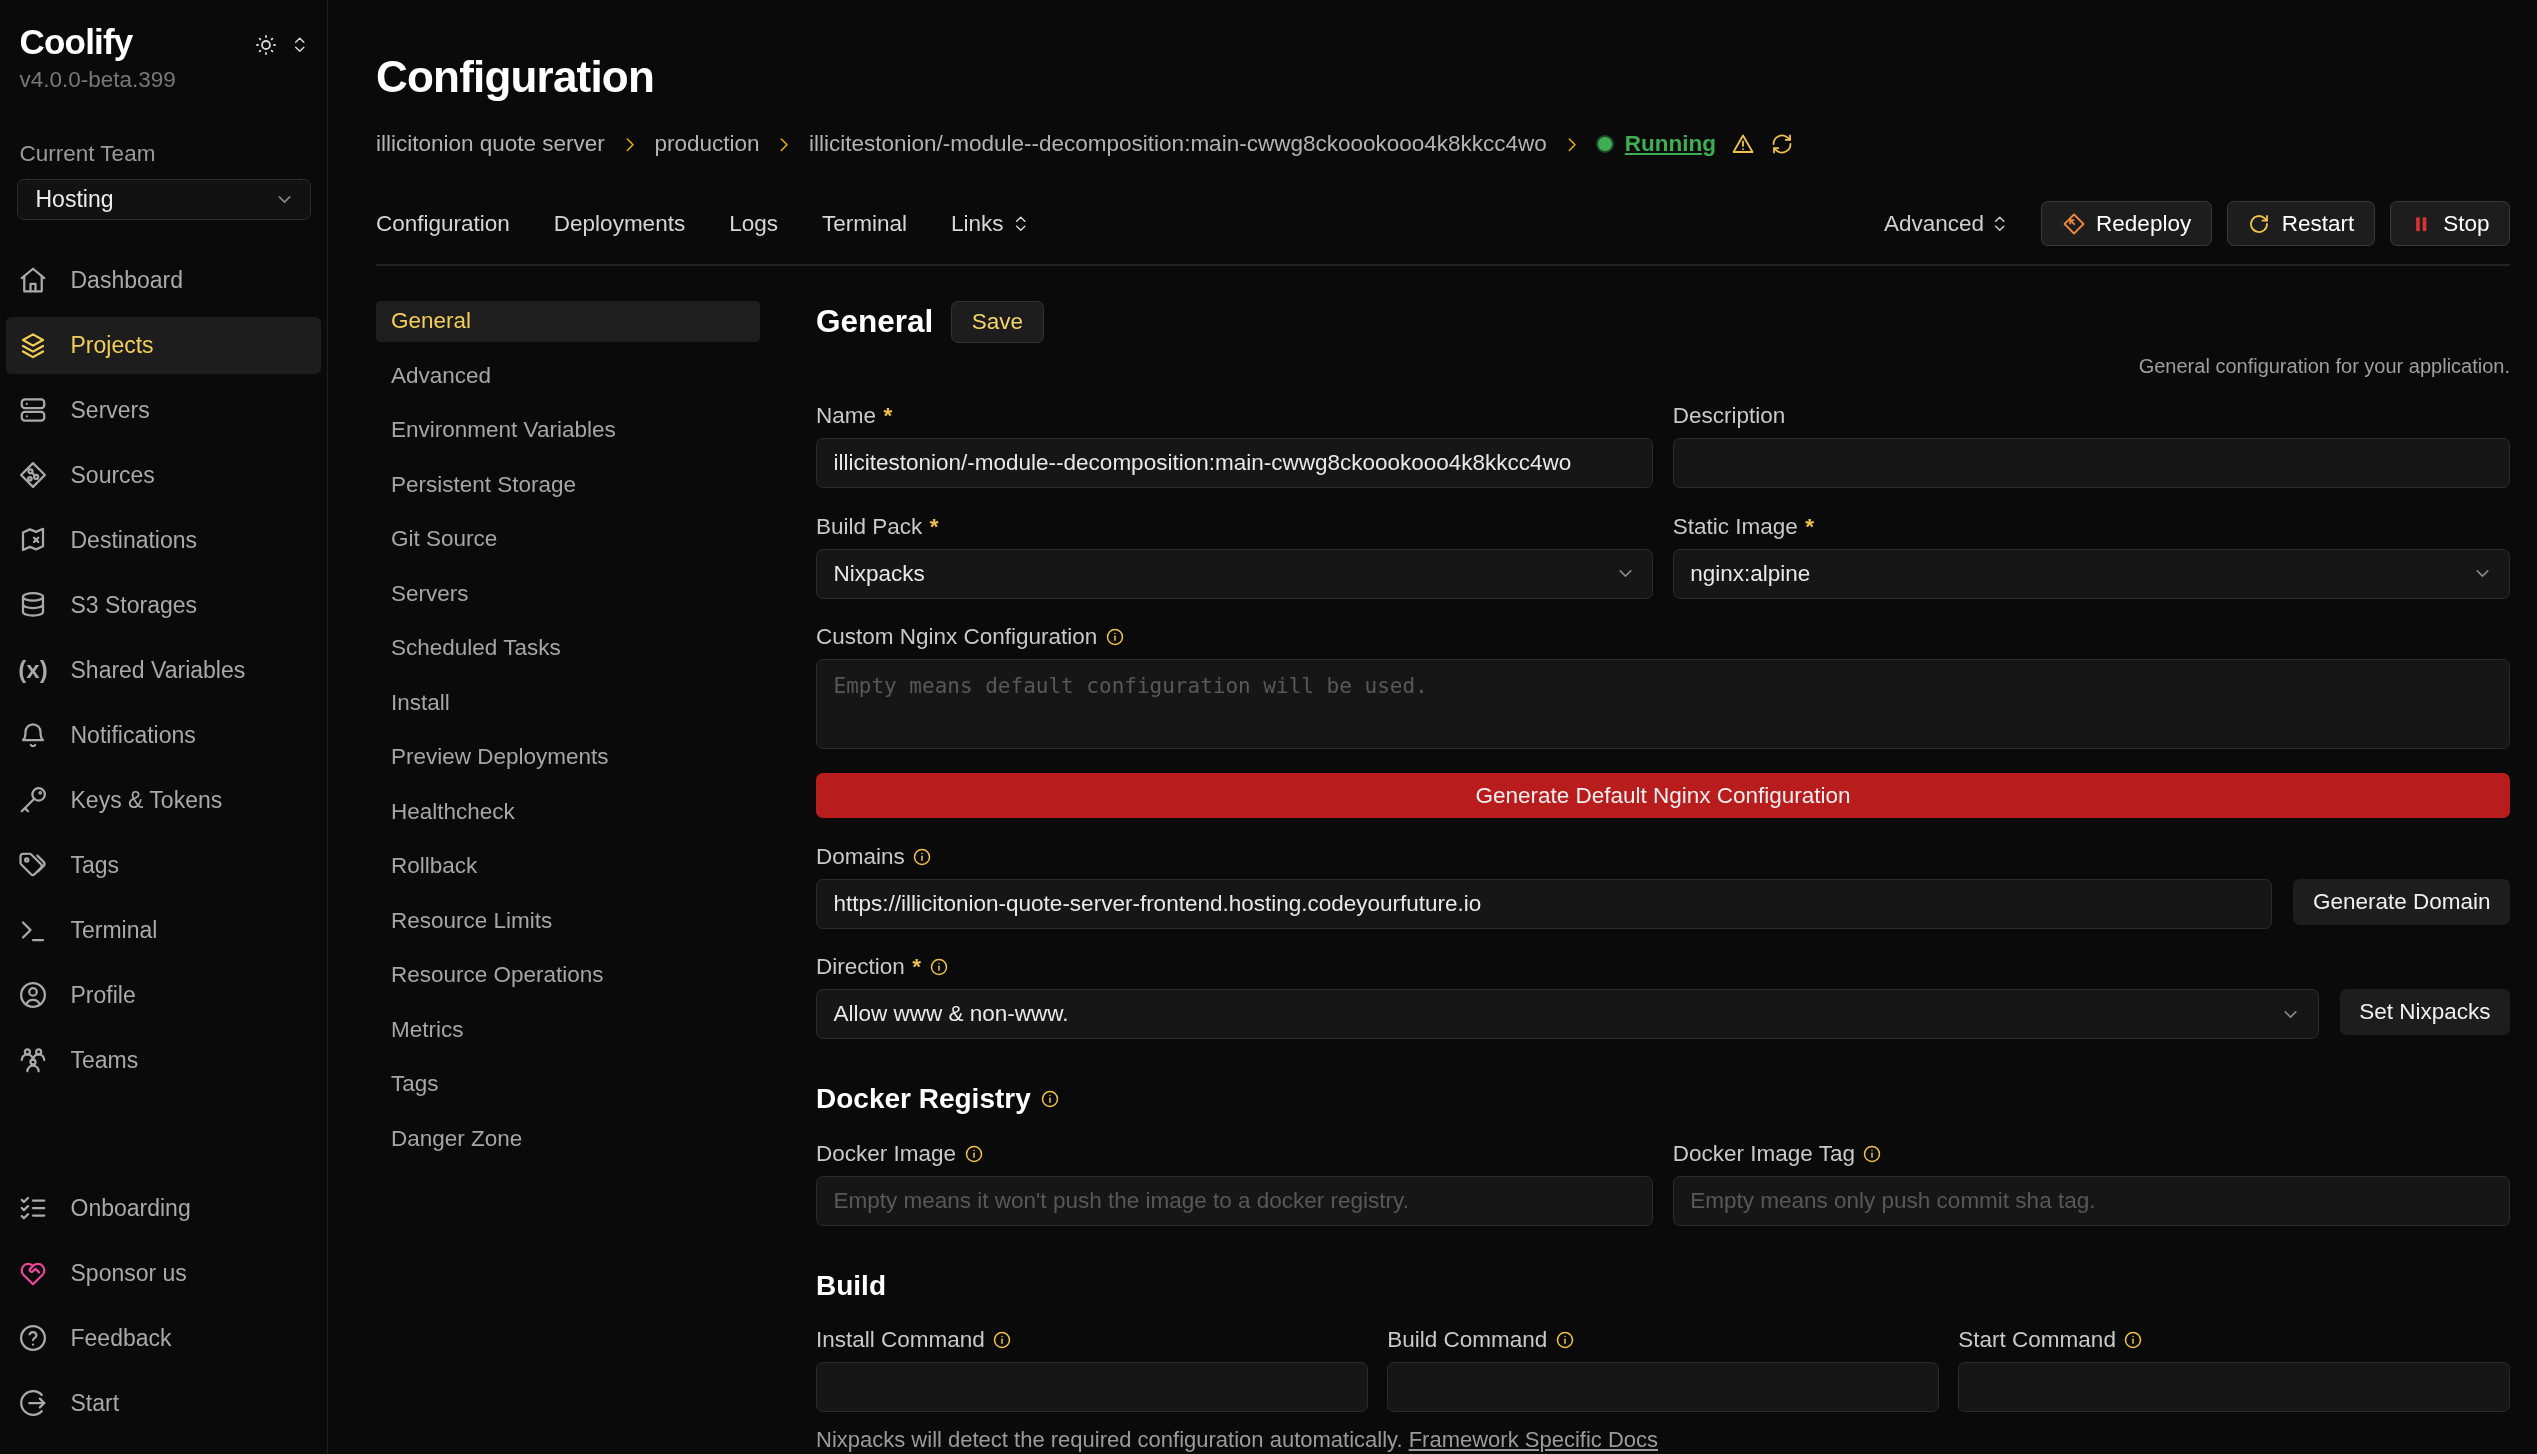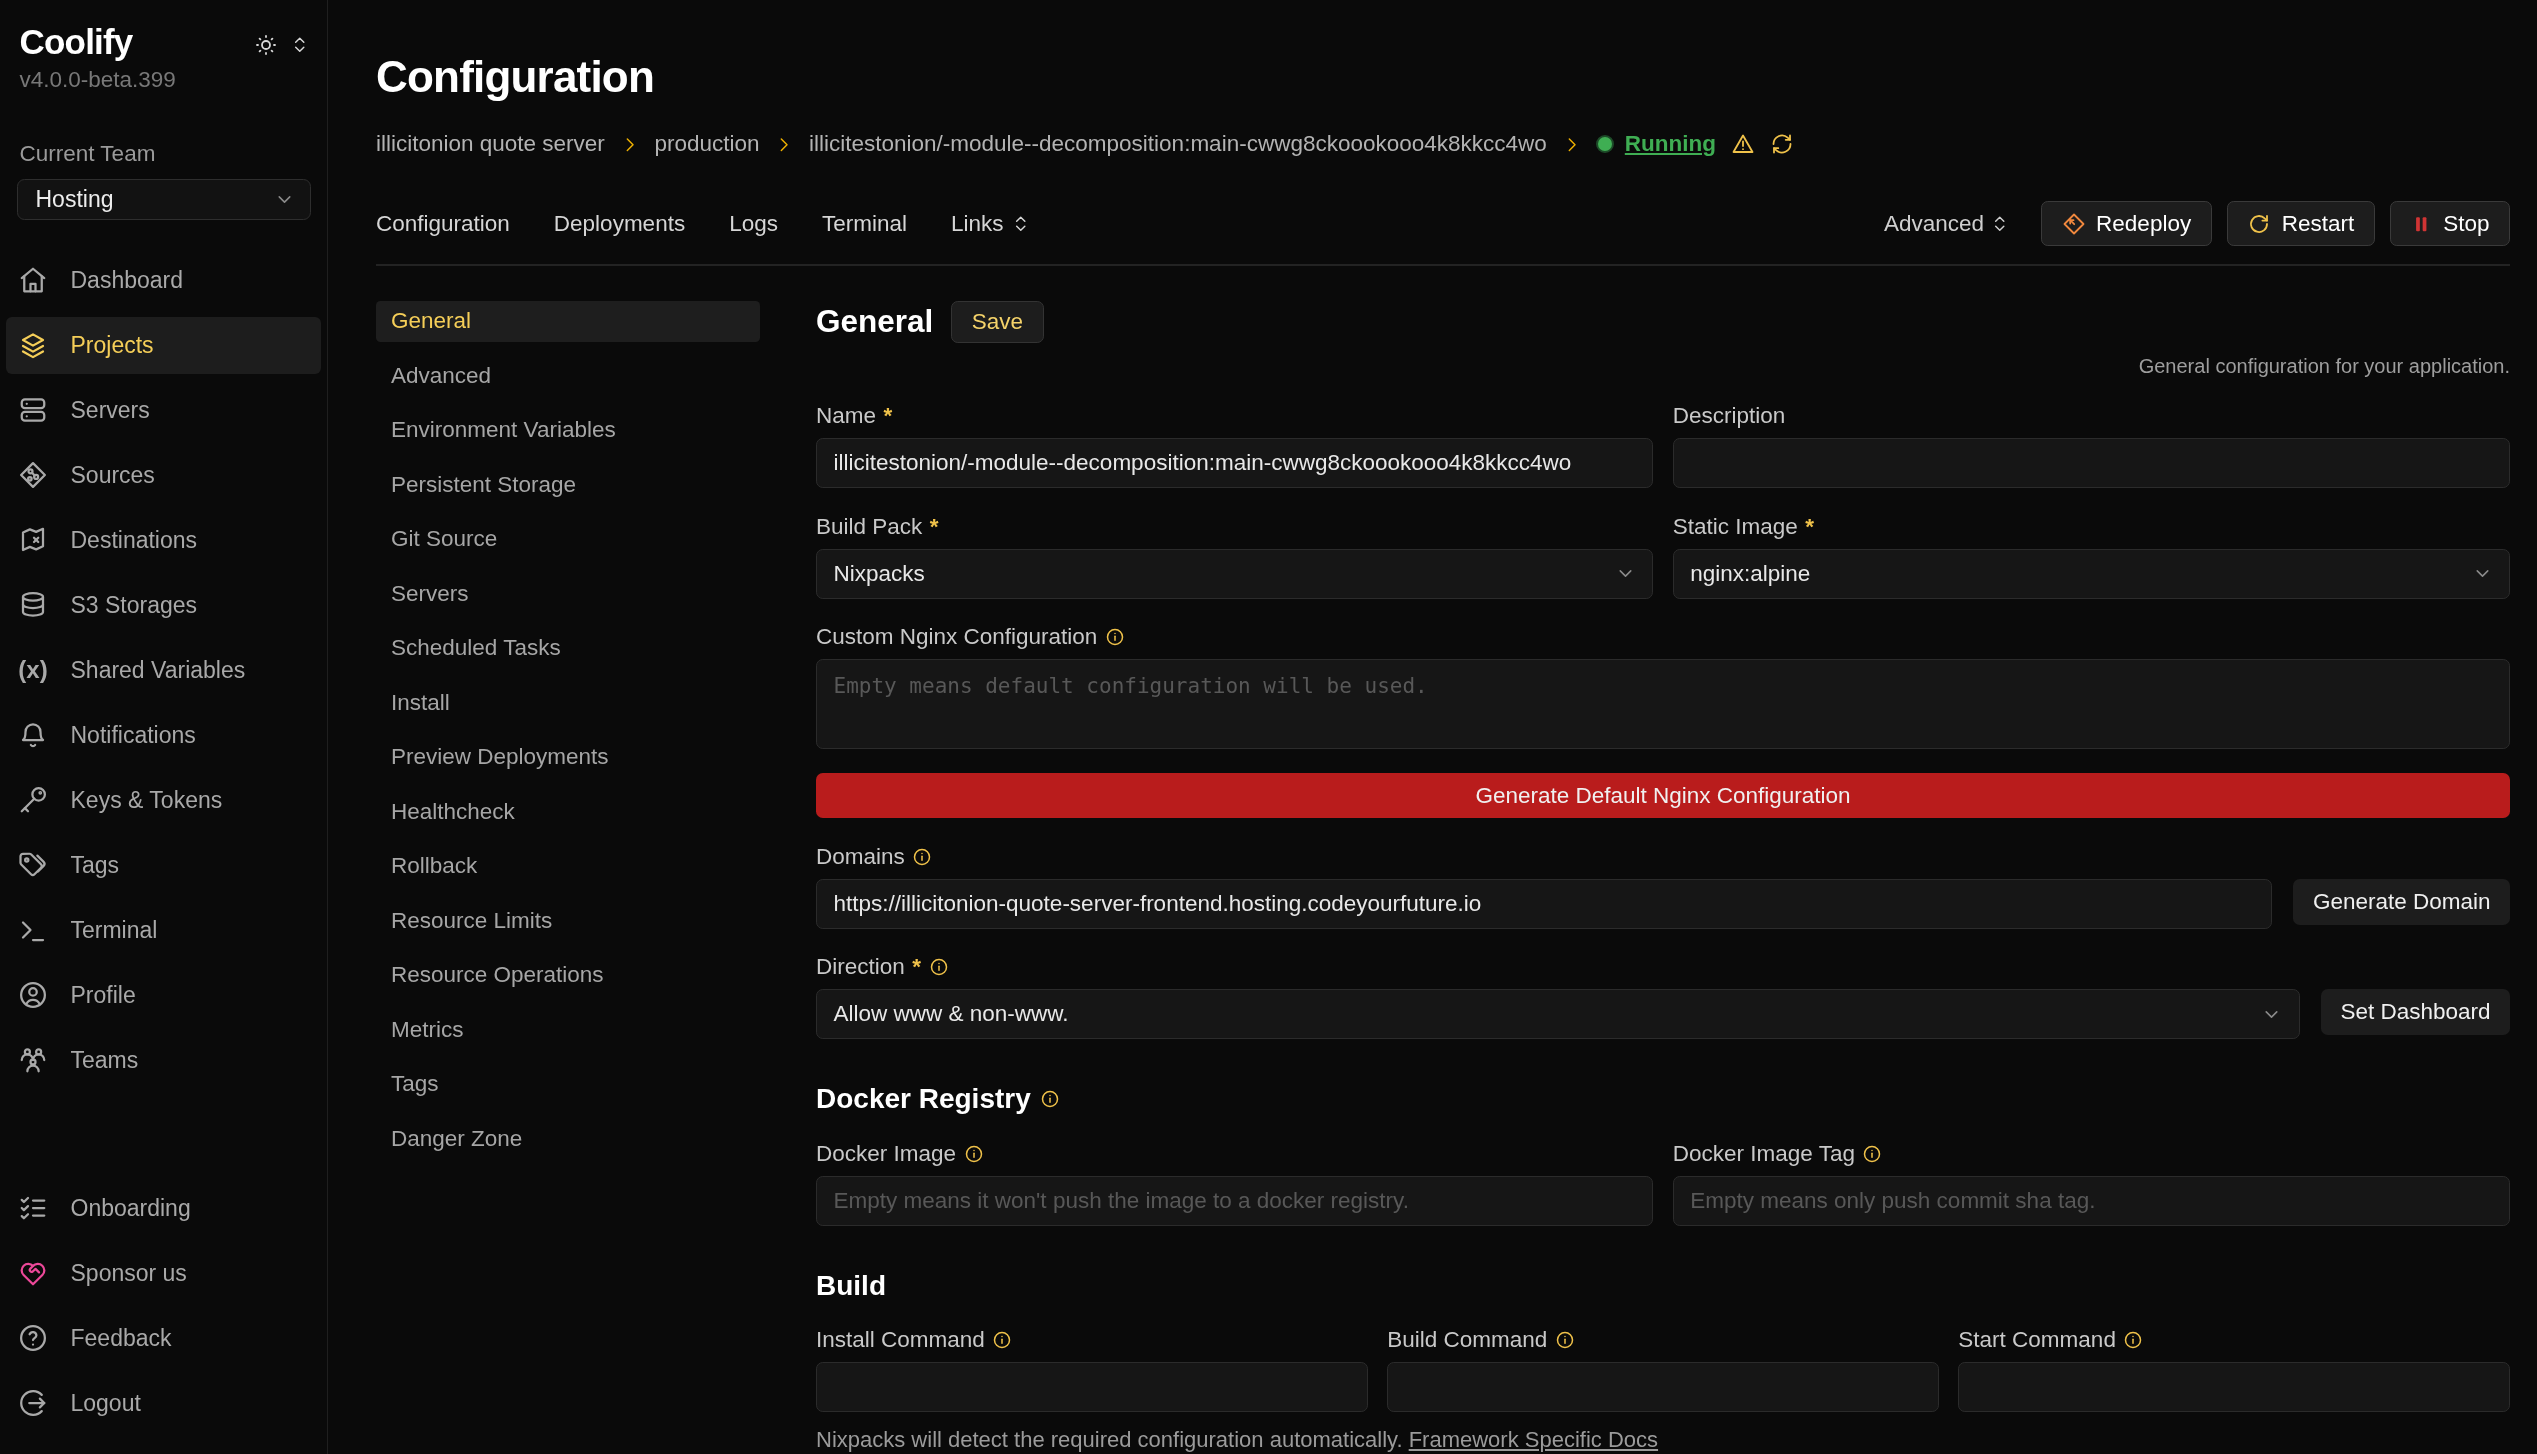--- a/index.html
+++ b/index.html
@@ -280,21 +280,21 @@
           <path d="M12 17.2h.01"></path>
         </svg>
       <span class="nav-label">Feedback</span>
     </div>
     <div class="nav-item">
       <svg class="ic nav-ic" viewBox="0 0 24 24">
           <path d="M19 5.5a9.5 9.5 0 1 0 0 13"></path>
           <path d="M9 12h12"></path>
           <path d="m17.5 8.5 3.5 3.5-3.5 3.5"></path>
         </svg>
-      <span class="nav-label">Logout</span>
+      <span class="nav-label">Start</span>
     </div>
   </div>
 </aside>
 
 <main class="main">
 
   <h1 class="page-title">Configuration</h1>
 
   <div class="breadcrumb">
     <span>illicitonion quote server</span>
@@ -490,21 +490,21 @@
                 <path d="M12 7.8h.01"></path>
               </svg>
           </div>
           <div class="inline-row">
             <div class="control select" style="flex:1">
               <span>Allow www &amp; non-www.</span>
               <svg class="ic chev" width="21" height="21" viewBox="0 0 24 24">
                   <path d="m6 9 6 6 6-6"></path>
                 </svg>
             </div>
-            <button class="side-btn">Set Dashboard</button>
+            <button class="side-btn">Set Nixpacks</button>
           </div>
         </div>
       </div>
 
       <div class="section-h">
         <span>Docker Registry</span>
         <svg class="ic info-ic" viewBox="0 0 24 24">
             <circle cx="12" cy="12" r="9"></circle>
             <path d="M12 11v5"></path>
             <path d="M12 7.8h.01"></path>

